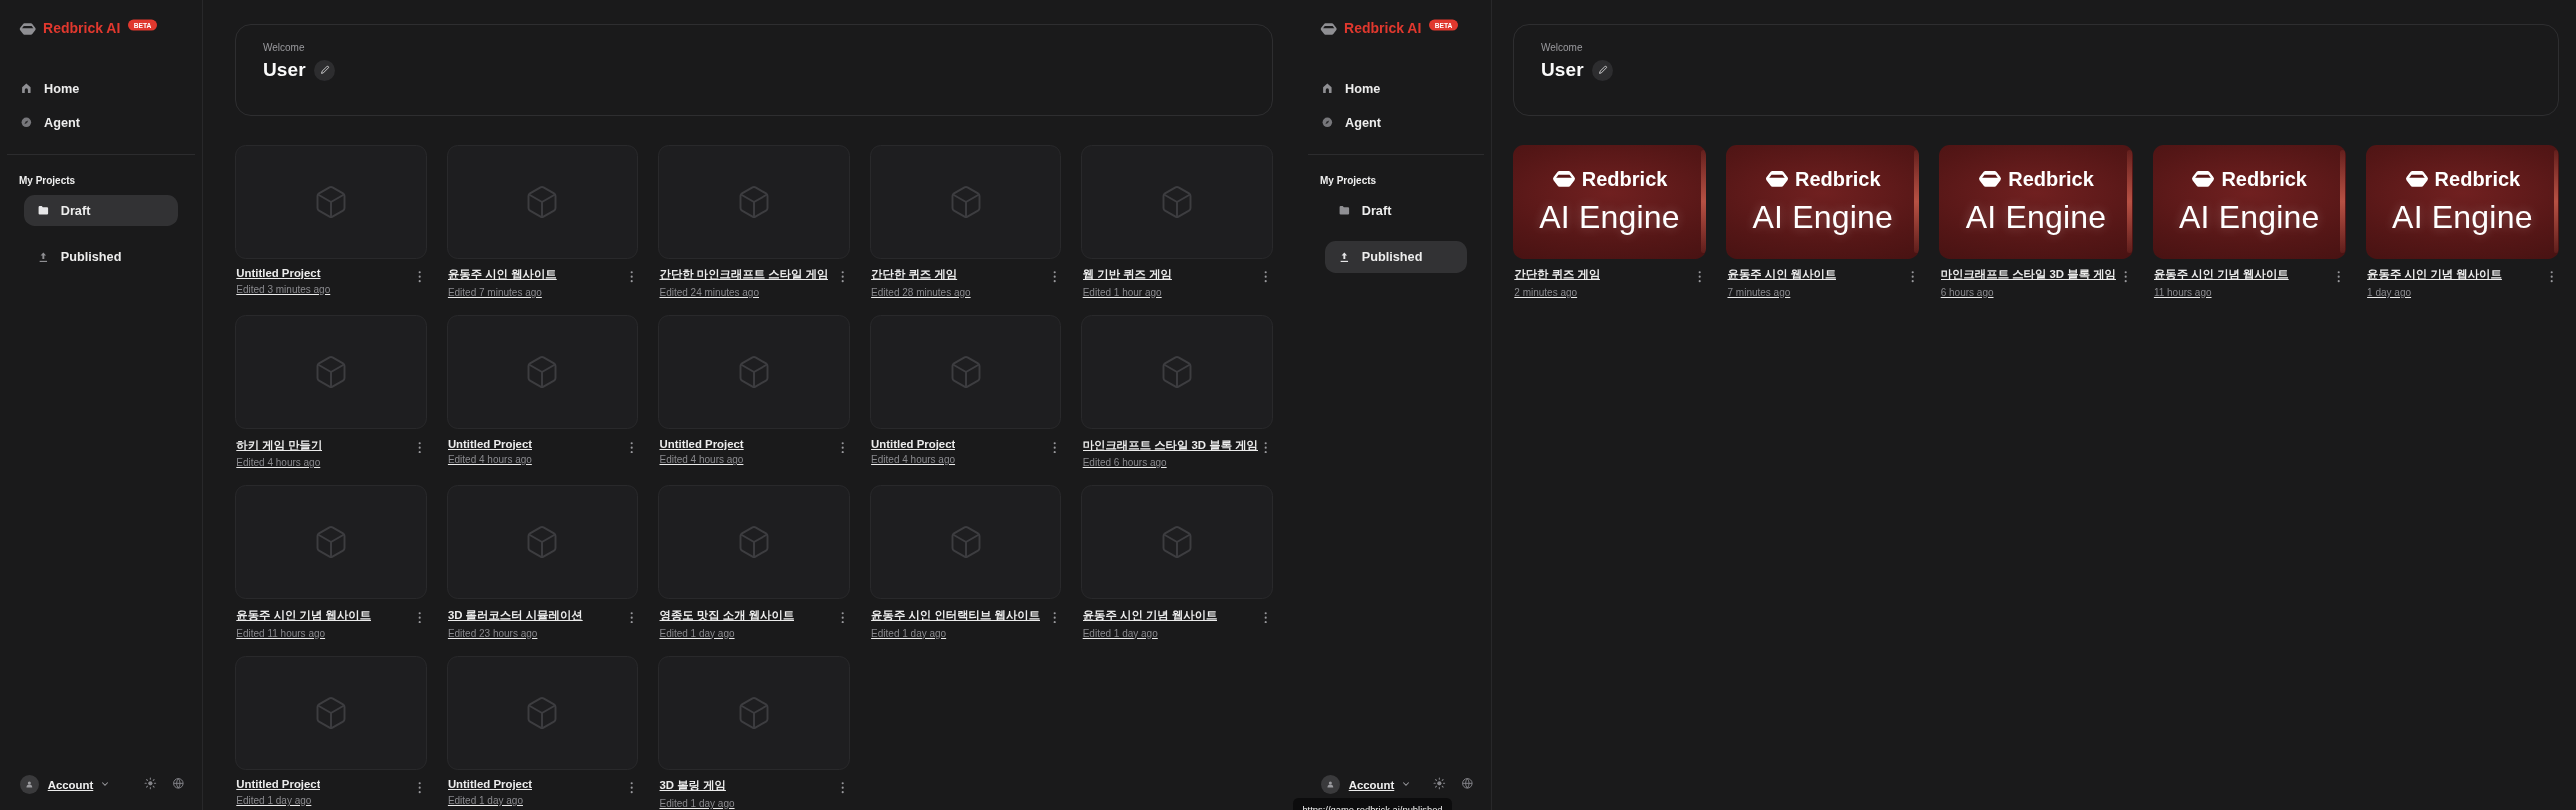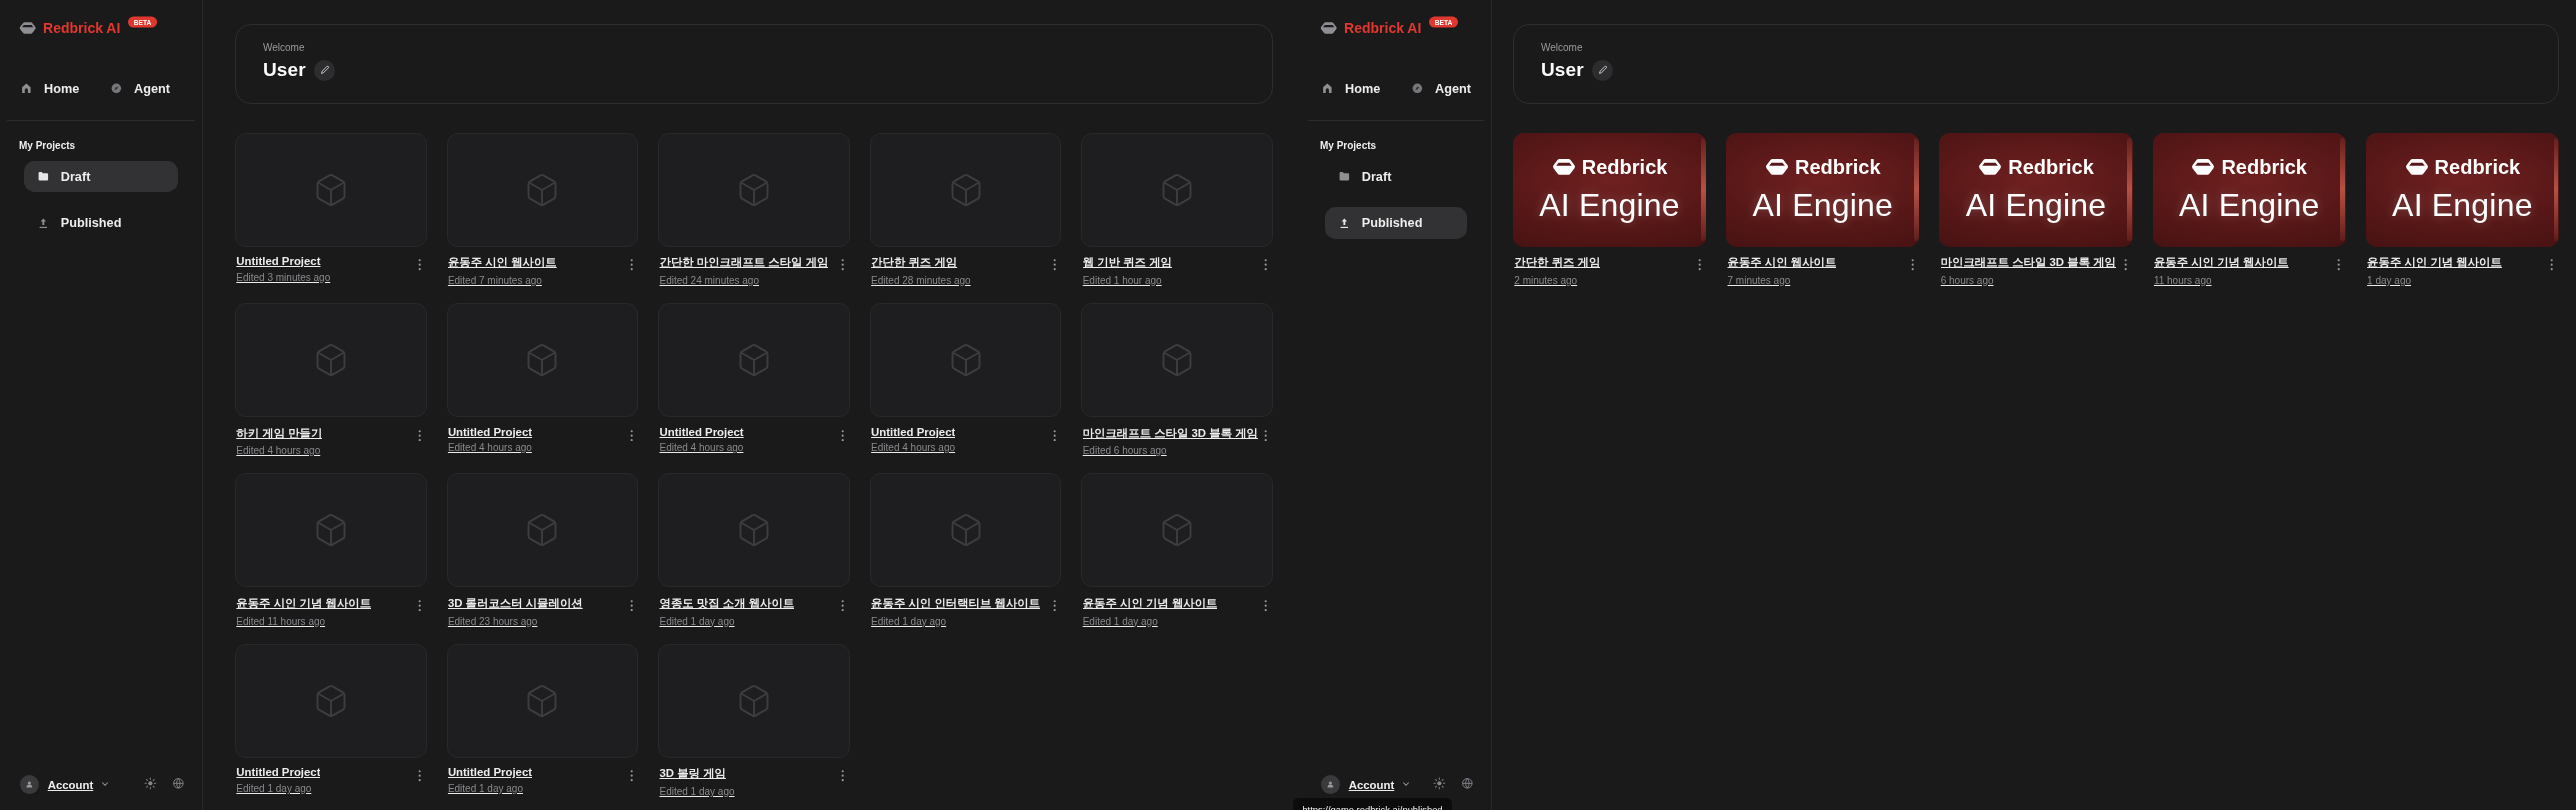--- a/index.html
+++ b/index.html
@@ -12,45 +12,45 @@
     position:relative;
   }
   .window { position:absolute; top:0; height:810px; background:#1a1a1b; display:flex; }
   #win-draft { left:0; width:1301px; }
   #win-published { left:1301px; width:1275px; }
 
   
   .sidebar { display:flex; flex-direction:column; border-right:0.7px solid #28282a; padding:20px 0 16px; flex-shrink:0; }
   #win-draft .sidebar { width:203px; }
   #win-published .sidebar { width:191px; }
-  .logo-row { display:flex; align-items:flex-start; gap:6.7px; padding:0 19px; }
+  .logo-row { display:flex; align-items:center; gap:6.7px; padding:0 19px; }
   .logo-mark { width:17.4px; height:14px; color:#e0382e; margin-top:1.3px; }
   .logo-text { color:#e0382e; font-size:14px; font-weight:bold; line-height:16px; }
   .beta { background:#e0382e; color:#fff; font-size:6.7px; font-weight:bold; padding:2px 5.4px; border-radius:6.7px; margin-left:1.3px; transform:translateY(-3.4px); }
-  .nav { margin-top:39px; display:flex; flex-direction:row; gap:6.7px; padding:0 8px; }
+  .nav { margin-top:39px; display:flex; flex-direction:column; gap:6.7px; padding:0 8px; }
   .nav-item { display:flex; align-items:center; gap:11.4px; padding:6.7px 12px; border-radius:9.4px; font-size:12.7px; font-weight:600; color:#ededed; cursor:pointer; }
   .icon { display:flex; align-items:center; justify-content:center; color:#8f8f93; }
   .icon svg { display:block; }
   .divider { height:0.7px; background:#2c2c2e; margin:17.4px 6.7px 0; }
   .section-label { font-size:10px; font-weight:bold; color:#f0f0f0; padding:0 19px; margin-top:20px; }
   .folders { margin-top:9.4px; padding:0 24px; display:flex; flex-direction:column; gap:15px; }
   .folder-item { display:flex; align-items:center; gap:11.4px; padding:8.7px 12.7px; border-radius:10.7px; font-size:12.7px; font-weight:600; color:#ededed; cursor:pointer; }
   .folder-item.active { background:#323234; }
   .folder-item.active .icon { color:#e6e6e8; }
   .sidebar-footer { margin-top:auto; display:flex; align-items:center; padding:0 17.4px 0 20px;text-decoration:underline; }
   .avatar { width:19px; height:19px; border-radius:50%; background:#3a3a3c; display:flex; align-items:center; justify-content:center; color:#9a9a9e; flex-shrink:0; }
   .account-label { font-size:11.4px; font-weight:600; color:#f0f0f0; margin-left:8.7px; }
   .chev { margin-left:6.7px; color:#9a9a9e; }
   .footer-spacer { flex:1; }
   .footer-icon { color:#85858a; cursor:pointer; margin-left:14.8px; }
 
   
   .main { flex:1; padding:23.5px 28px 0 32px; display:flex; flex-direction:column; min-width:0; }
   #win-published .main { padding:23.5px 17px 0 21px; }
-  .welcome-card { border:0.7px solid #2e2e30; border-radius:16px; padding:17px 27px; height:80px; flex-shrink:0; }
+  .welcome-card { border:0.7px solid #2e2e30; border-radius:16px; padding:17px 27px; height:92px; flex-shrink:0; }
   .welcome-label { font-size:10px; color:#9a9a9e; }
   .user-row { margin-top:6px; display:flex; align-items:flex-end; gap:8.7px; }
   .username { font-size:19px; font-weight:bold; color:#fafafa; letter-spacing:0.1px; }
   .edit-btn { width:21px; height:21px; border-radius:50%; background:#2d2d2f; border:none; display:flex; align-items:center; justify-content:center; cursor:pointer; color:#e3e3e5; }
 
   .grid { margin-top:29px; display:grid; grid-template-columns:repeat(5,1fr); column-gap:20px; row-gap:17px; }
   .card { cursor:pointer; min-width:0; }
   .thumb { height:114px; border-radius:10.7px; }
   .draft-thumb { background:#1e1e20; border:0.7px solid #29292b; display:flex; align-items:center; justify-content:center; }
   .cube { width:36px; height:36px; color:#3d3d40; }

